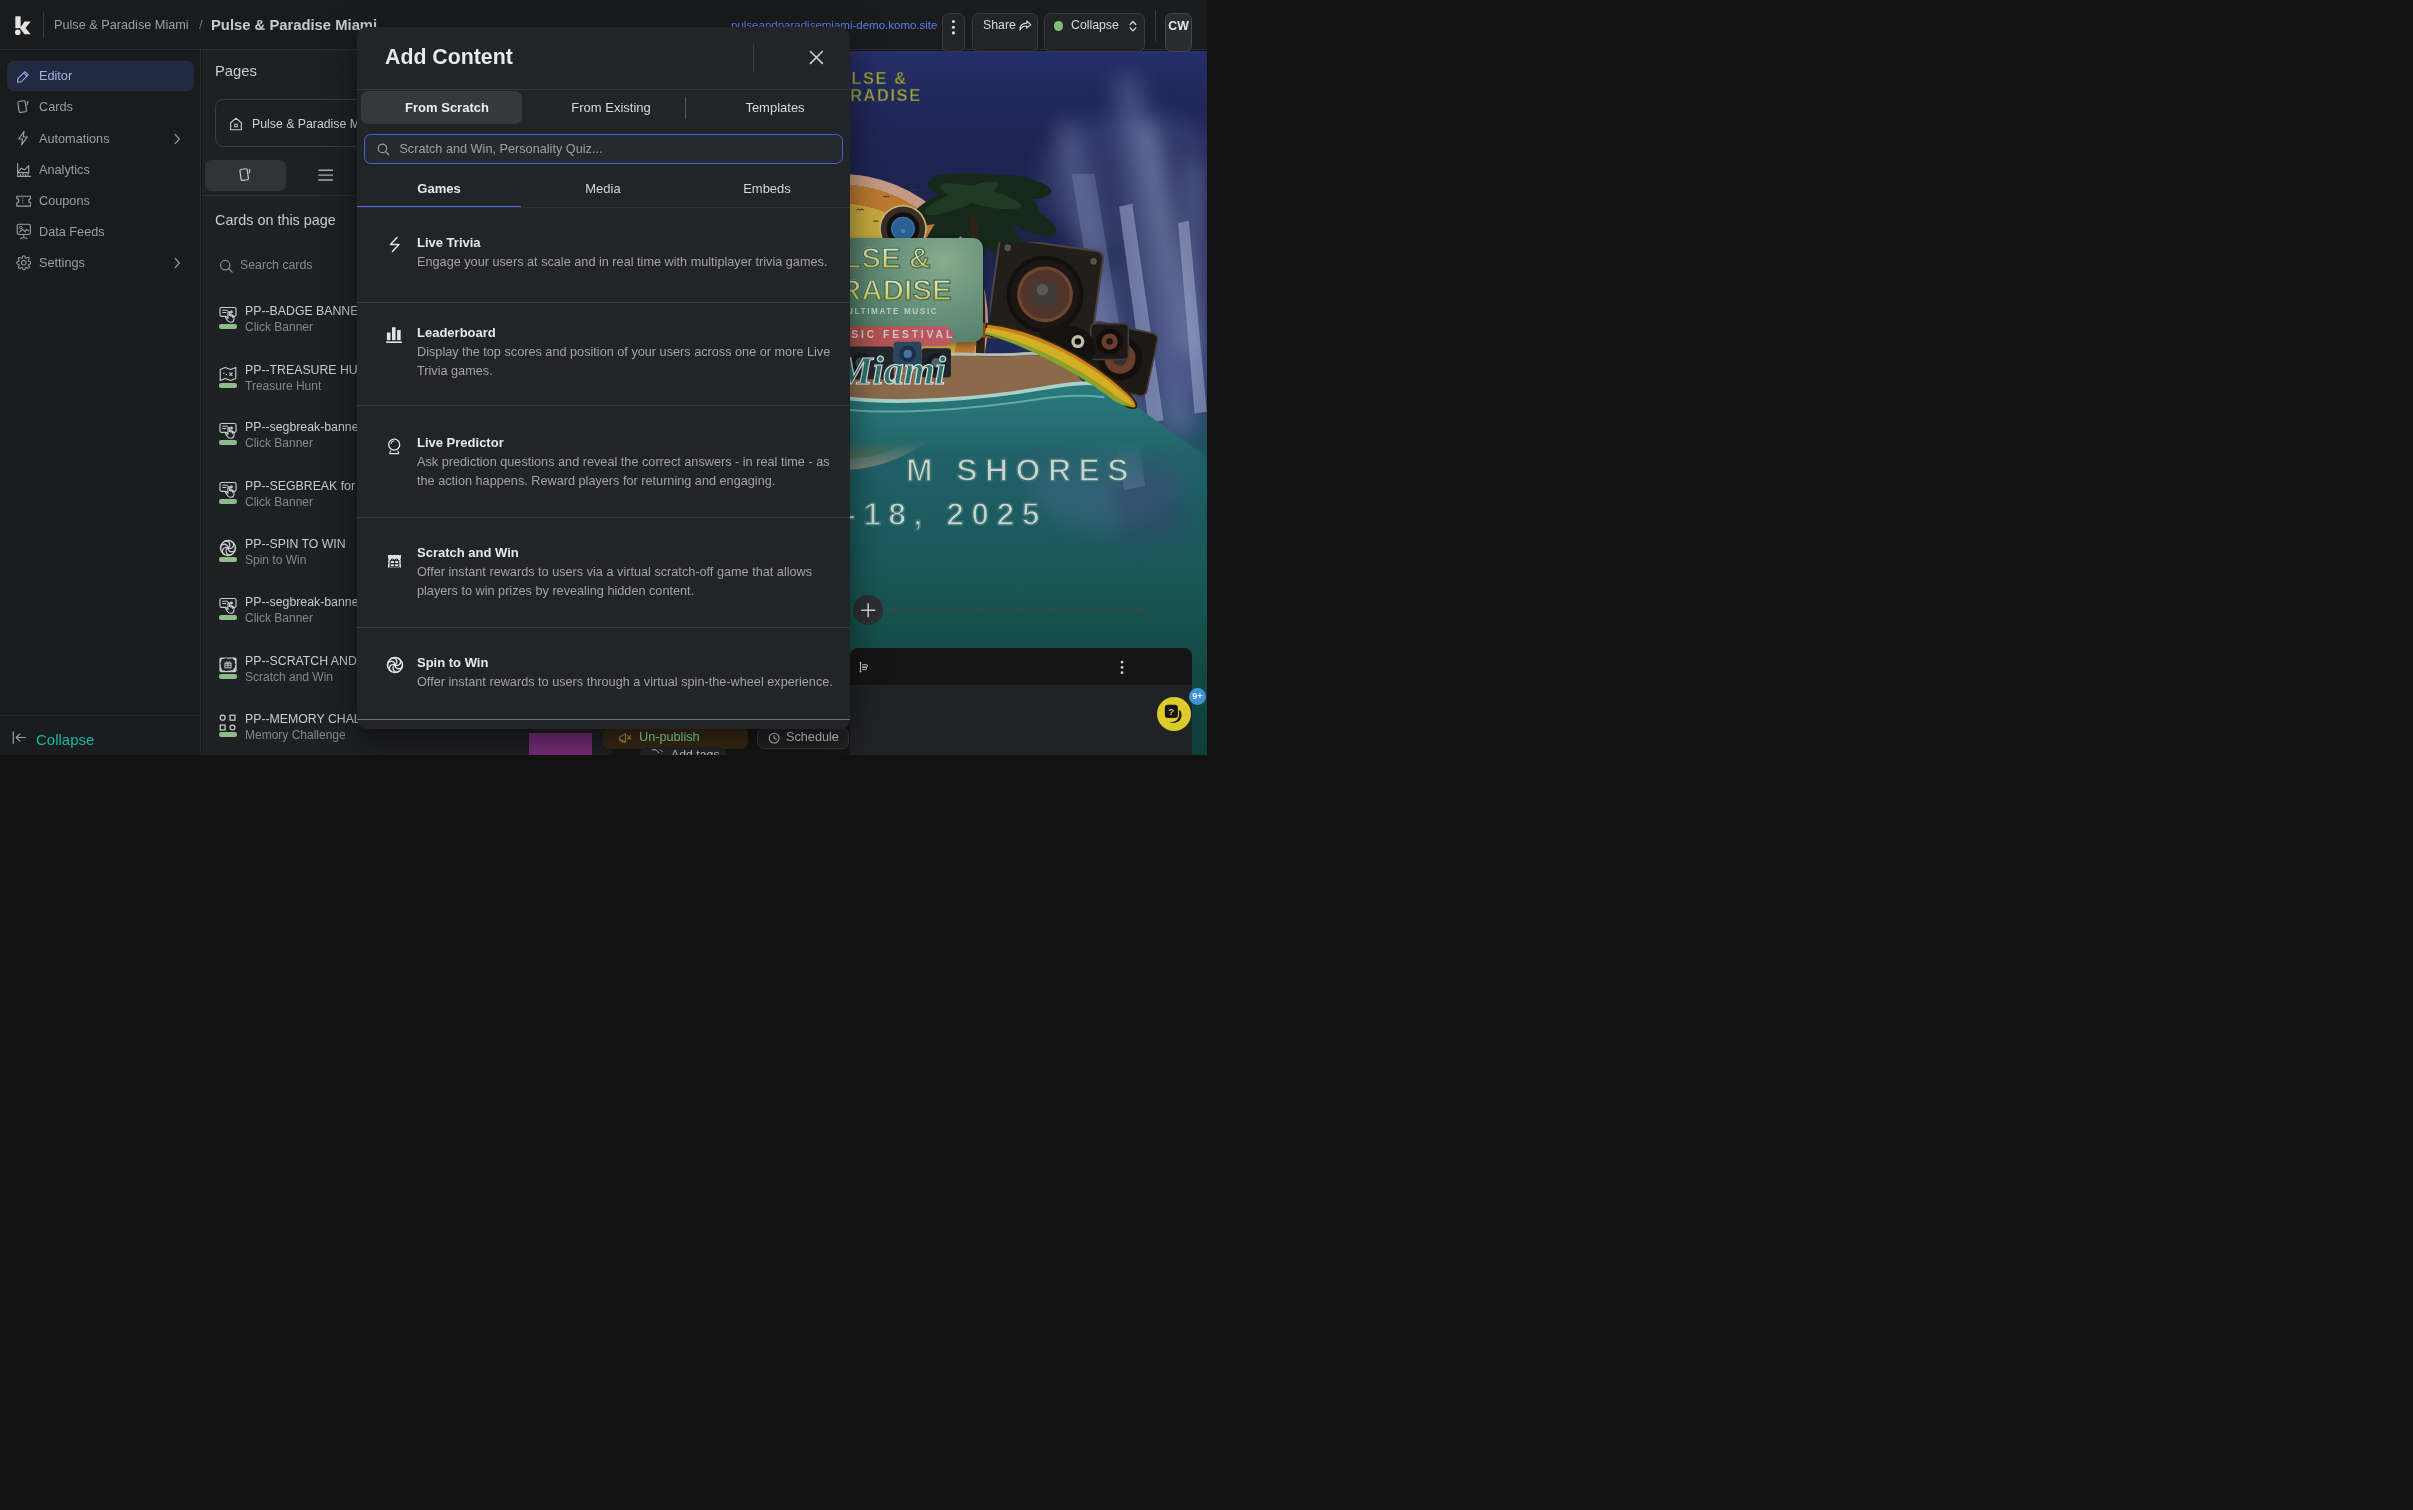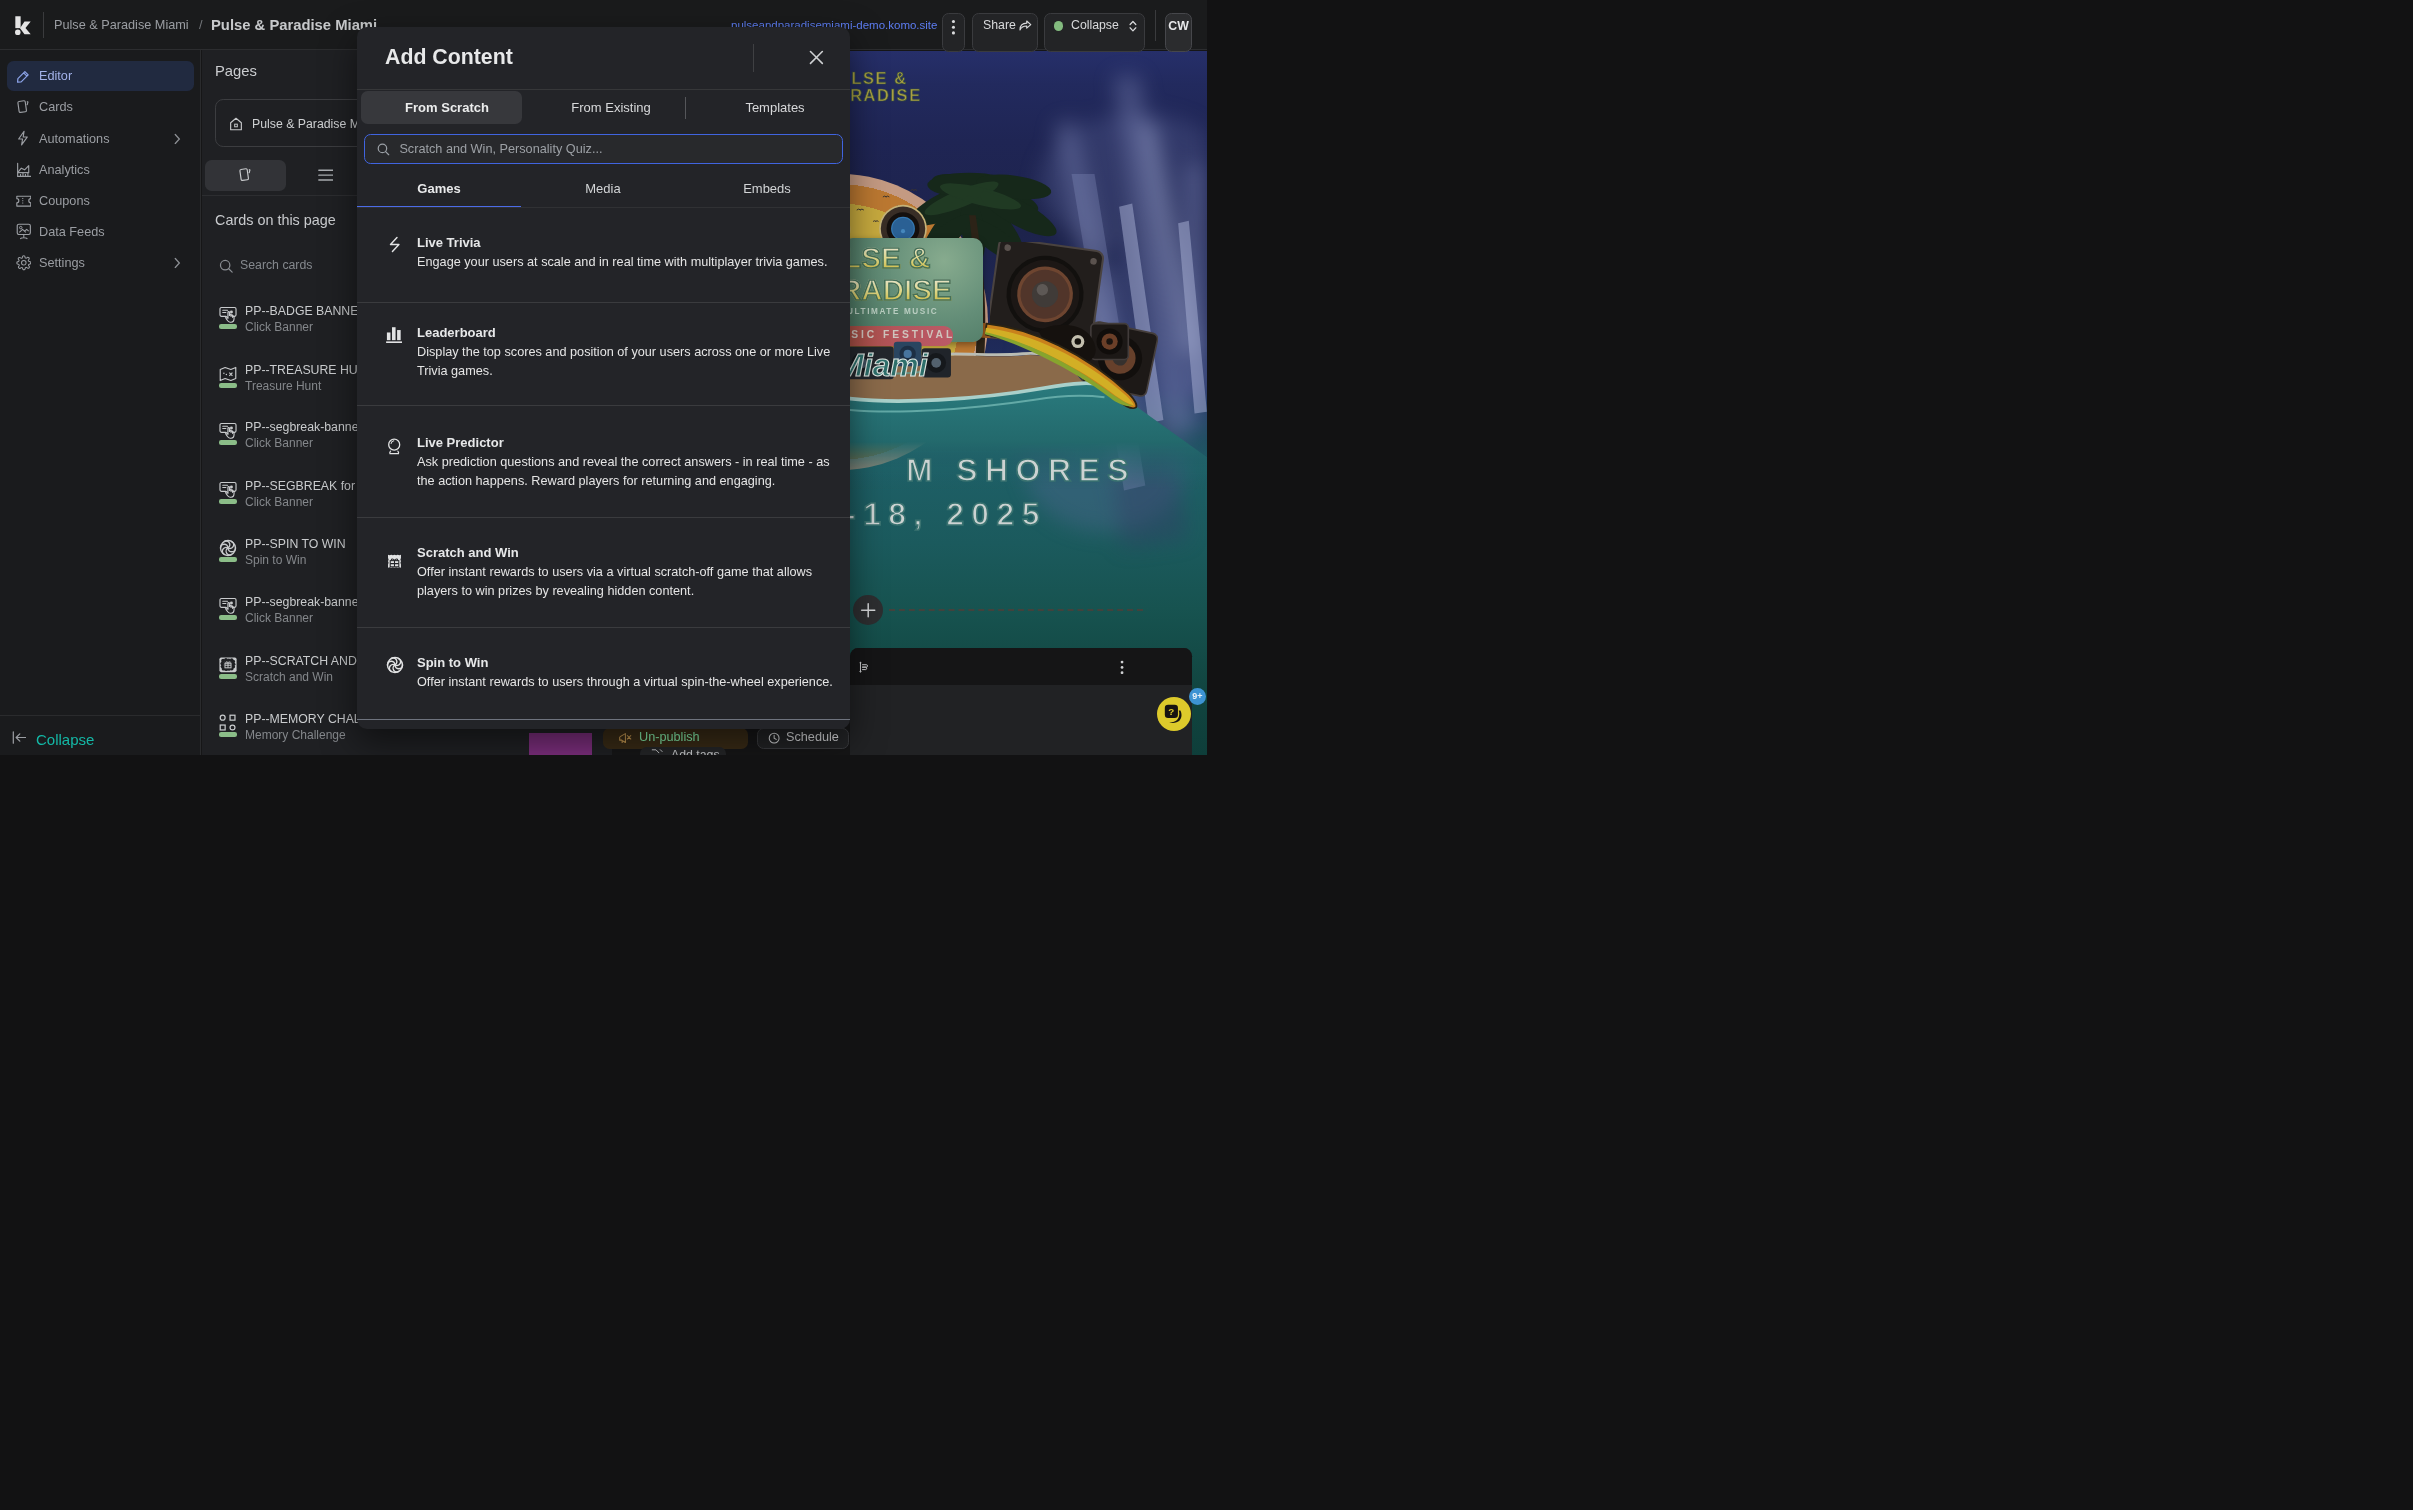--- a/index.html
+++ b/index.html
@@ -43,21 +43,21 @@
   #m-title { position:absolute; left:28px; top:18px; font-size:21.3px; font-weight:bold; color:#e8e9ea; }
   #m-hdiv { position:absolute; left:396px; top:17px; width:0.8px; height:28px; background:#3f4043; }
   #m-hborder { position:absolute; left:0; top:62px; width:493px; height:0.8px; background:#363739; }
   .m-tab { position:absolute; top:64px; width:180px; height:33px; line-height:33px; text-align:center; font-size:13px; color:#d7d8da; }
   #m-tab-sel { position:absolute; left:3.7px; top:64px; width:161px; height:33px; background:#37383c; border-radius:6.6px; }
   #m-search { position:absolute; left:7.4px; top:107px; width:479px; height:29.6px; border:1.6px solid #4064e0; border-radius:6.6px; background:#28292c; }
   .m-subtab { position:absolute; top:152px; width:164px; height:19.7px; line-height:19.7px; text-align:center; font-size:13px; color:#d2d4d6; }
   #m-underline { position:absolute; left:0; top:179px; width:164px; height:2px; background:#4b6be8; }
   #m-subborder { position:absolute; left:0; top:180px; width:493px; height:0.8px; background:#303134; }
   .m-item-title { position:absolute; left:60px; font-size:13px; font-weight:bold; color:#e7e8e9; }
-  .m-item-desc { position:absolute; left:60px; width:424px; font-size:12.7px; color:#e5e5e5; line-height:19.3px; }
+  .m-item-desc { position:absolute; left:60px; width:424px; font-size:12.7px; color:#a3a3a3; line-height:19.3px; }
   .m-sep { position:absolute; left:0; width:493px; height:0.8px; background:#3a3b3e; }
 </style>
 </head>
 <body>
 <div id="stage">
 
   <div id="topbar">
     <svg class="abs" style="left:14.8px; top:15.6px;" width="18" height="19.7" viewBox="0 0 22 24">
       <rect x="0.4" y="0.3" width="6.5" height="14.5" fill="#e4e4e4"></rect>
       <circle cx="3.4" cy="20" r="3.4" fill="#e4e4e4"></circle>
@@ -462,21 +462,21 @@
       <rect x="0" y="8" width="58" height="40" rx="4" fill="#23272c"></rect>
       <circle cx="18" cy="28" r="12" fill="#171a1e"></circle>
         <circle cx="18" cy="28" r="7" fill="#3e4b58"></circle>
       <rect x="58" y="2" width="34" height="30" rx="4" fill="#2a4560"></rect>
       <circle cx="75" cy="17" r="10" fill="#1d2f44"></circle>
         <circle cx="75" cy="17" r="5" fill="#47749e"></circle>
       <rect x="92" y="10" width="36" height="36" rx="4" fill="#20242a"></rect>
       <circle cx="110" cy="28" r="12" fill="#15181c"></circle>
         <circle cx="110" cy="28" r="6" fill="#53616e"></circle>
     </svg>
-    <div class="abs" style="left:-13px;top:296px;font-family:Liberation Sans, sans-serif;font-style:italic;font-weight:bold;font-size:32px;color:#2e6f6b;-webkit-text-stroke:1.1px #dfe7e2;">Miami</div>
+    <div class="abs" style="left:-13px;top:296px;font-family:Liberation Serif, serif;font-style:italic;font-weight:bold;font-size:40px;color:#2e6f6b;-webkit-text-stroke:1.1px #dfe7e2;">Miami</div>
 
     <svg class="abs" style="left:185px;top:271px;" width="115" height="57" viewBox="0 0 140 70">
       <rect x="68" y="2" width="46" height="44" rx="5" fill="#1c1816" stroke="#423c3b" stroke-width="2"></rect>
       <circle cx="91" cy="24" r="16" fill="#100d0b"></circle>
         <circle cx="91" cy="24" r="10" fill="#6b3f28"></circle>
         <circle cx="91" cy="24" r="4" fill="#1a1410"></circle>
       <path d="M30 4 C55 2 72 14 74 34 C74 46 62 54 46 50 C28 44 12 28 4 12 C12 6 20 4 30 4 Z" fill="#15110e"></path>
       <circle cx="52" cy="24" r="8" fill="#c3bfae"></circle>
         <circle cx="52" cy="24" r="4" fill="#13100c"></circle>
     </svg>

